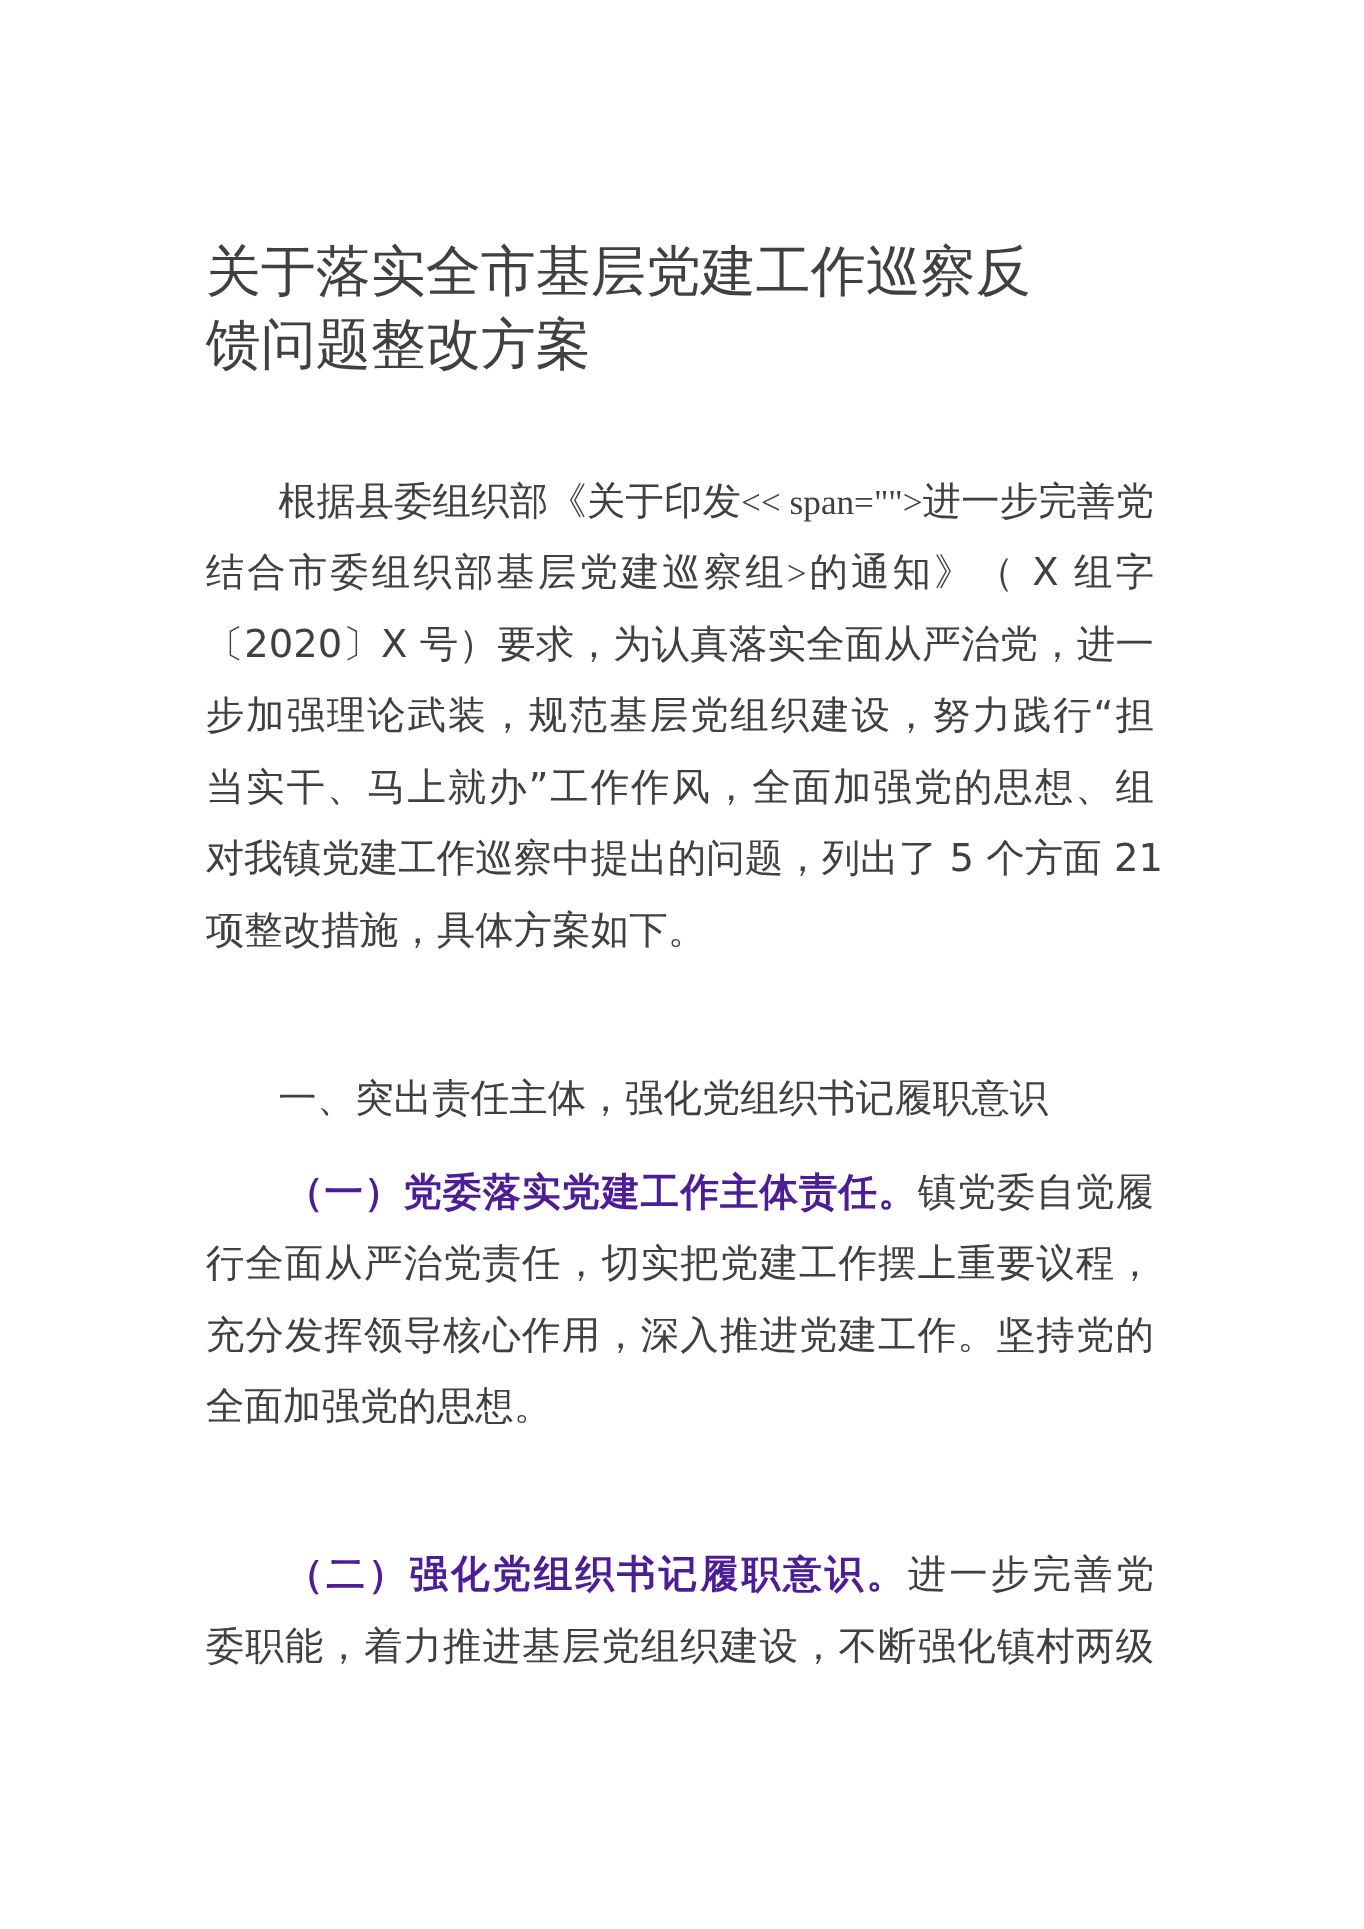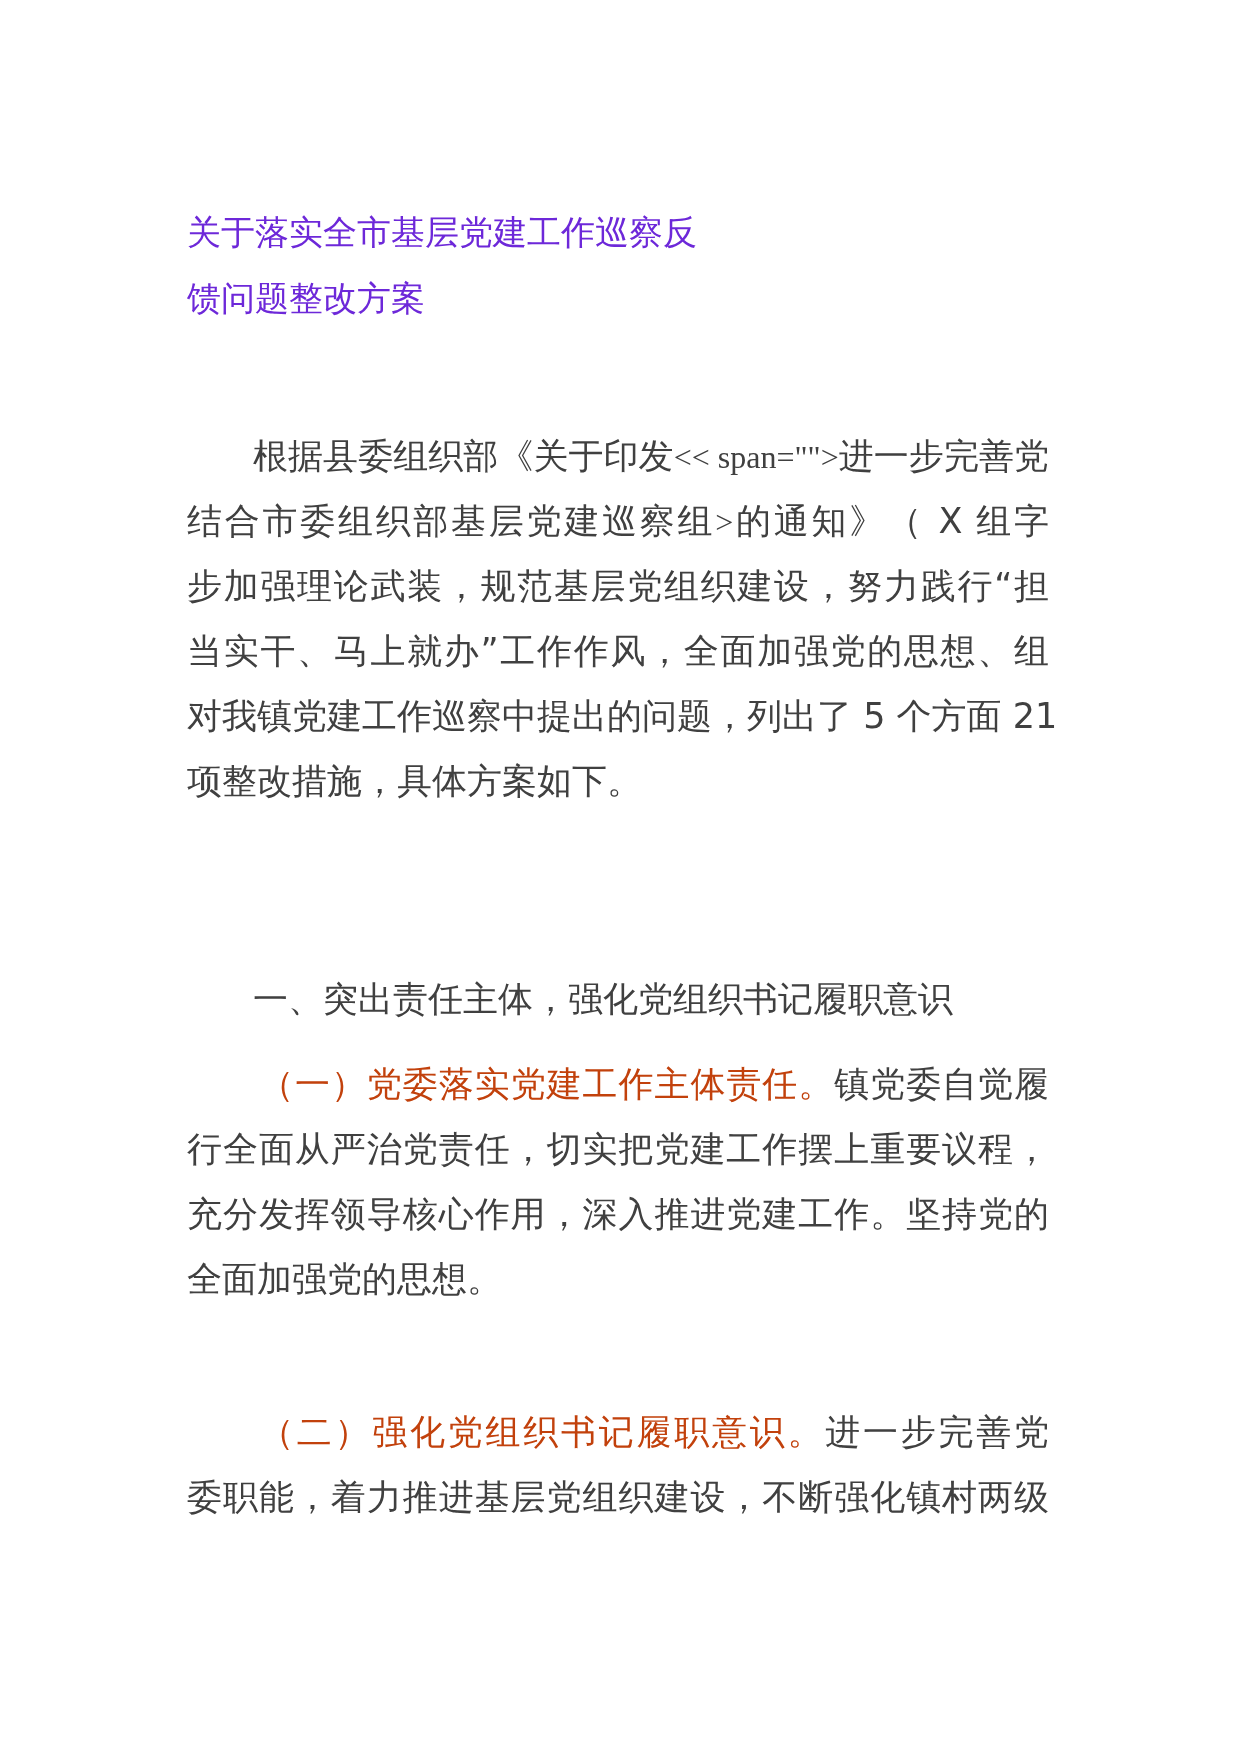--- a/index.html
+++ b/index.html
@@ -17,28 +17,28 @@
     }
     .page {
       position: absolute;
       left: 187px;
       top: 0;
       width: 862px;
     }
     .title {
       position: absolute;
       left: 0;
-      top: 200px;
+      top: 215px;
       width: 862px;
-      font-size: 34px;
+      font-size: 50px;
       line-height: 64px;
       font-weight: normal;
       letter-spacing: 0px;
       margin: 0;
-      color: #6d28d9;
+      color: #404040;
     }
     .title .line { display: block; white-space: nowrap; }
     .title .line + .line { margin-top: 2px; }
 
     .para {
       position: absolute;
       left: 0;
       width: 862px;
       font-size: 35px;
       margin: 0;
@@ -51,40 +51,41 @@
       white-space: nowrap;
       text-align: justify;
       text-align-last: justify;
     }
     .para .line.last {
       text-align-last: left;
     }
     .para .line.indent { padding-left: 66px; }
     .para .line.indent2 { padding-left: 72px; }
     .latin { font-family: "Liberation Serif", "DejaVu Serif", serif; font-size: 32px; }
-    .bold { font-weight: normal; color: #c2410c; }
+    .bold { font-weight: bold; color: #4c1d95; }
 
     #intro { top: 424px; }
     #section1 { top: 967px; }
     #sub1 { top: 1052px; }
     #sub2 { top: 1400px; }
   </style>
 </head>
 <body>
 
 <div class="page">
 
   <h1 class="title">
     <span class="line">关于落实全市基层党建工作巡察反</span>
     <span class="line">馈问题整改方案</span>
   </h1>
 
   <div class="para" id="intro">
     <span class="line indent"><span>根据县委组织部《关于印发</span><span class="latin">&lt;&lt; span=""&gt;</span><span>进一步完善党</span></span>
     <span class="line"><span>结合市委组织部基层党建巡察组</span><span class="latin">&gt;</span><span>的通知》（ X 组字</span></span>
+    <span class="line">〔2020〕X 号）要求，为认真落实全面从严治党，进一</span>
     <span class="line">步加强理论武装，规范基层党组织建设，努力践行“担</span>
     <span class="line">当实干、马上就办”工作作风，全面加强党的思想、组</span>
     <span class="line">对我镇党建工作巡察中提出的问题，列出了 5 个方面 21</span>
     <span class="line last">项整改措施，具体方案如下。</span>
   </div>
 
   <div class="para" id="section1">
     <span class="line indent last">一、突出责任主体，强化党组织书记履职意识</span>
   </div>
 

